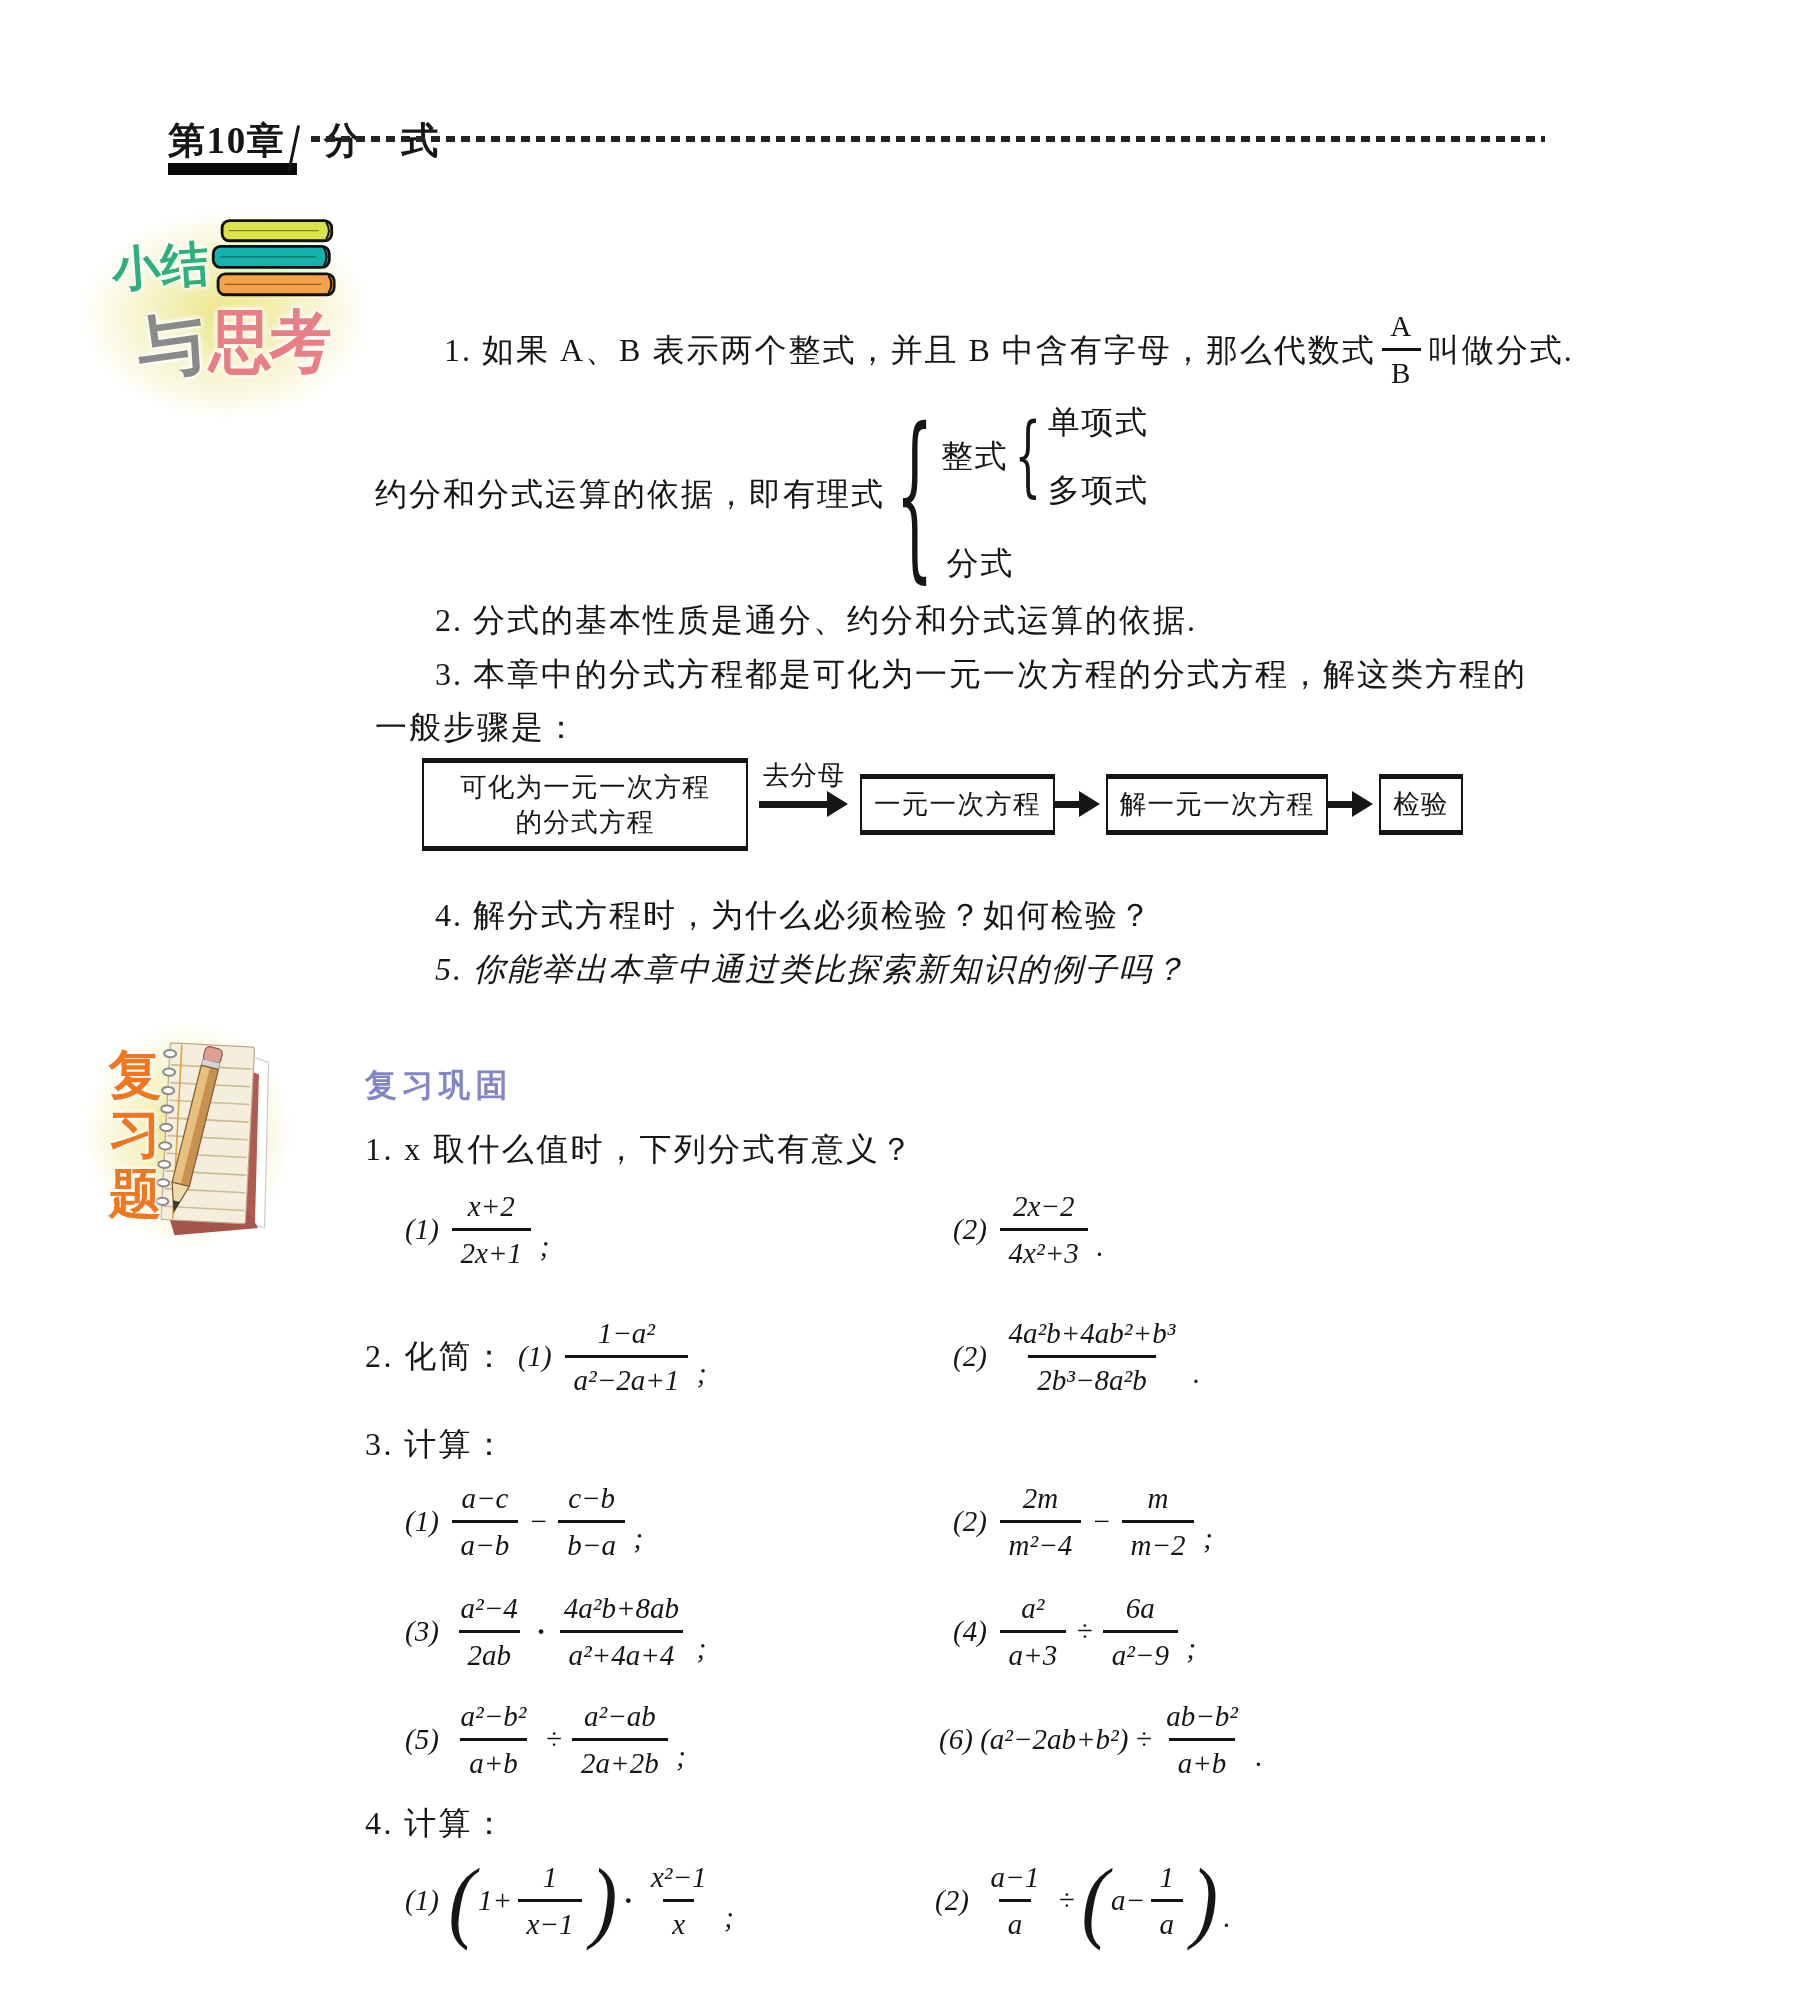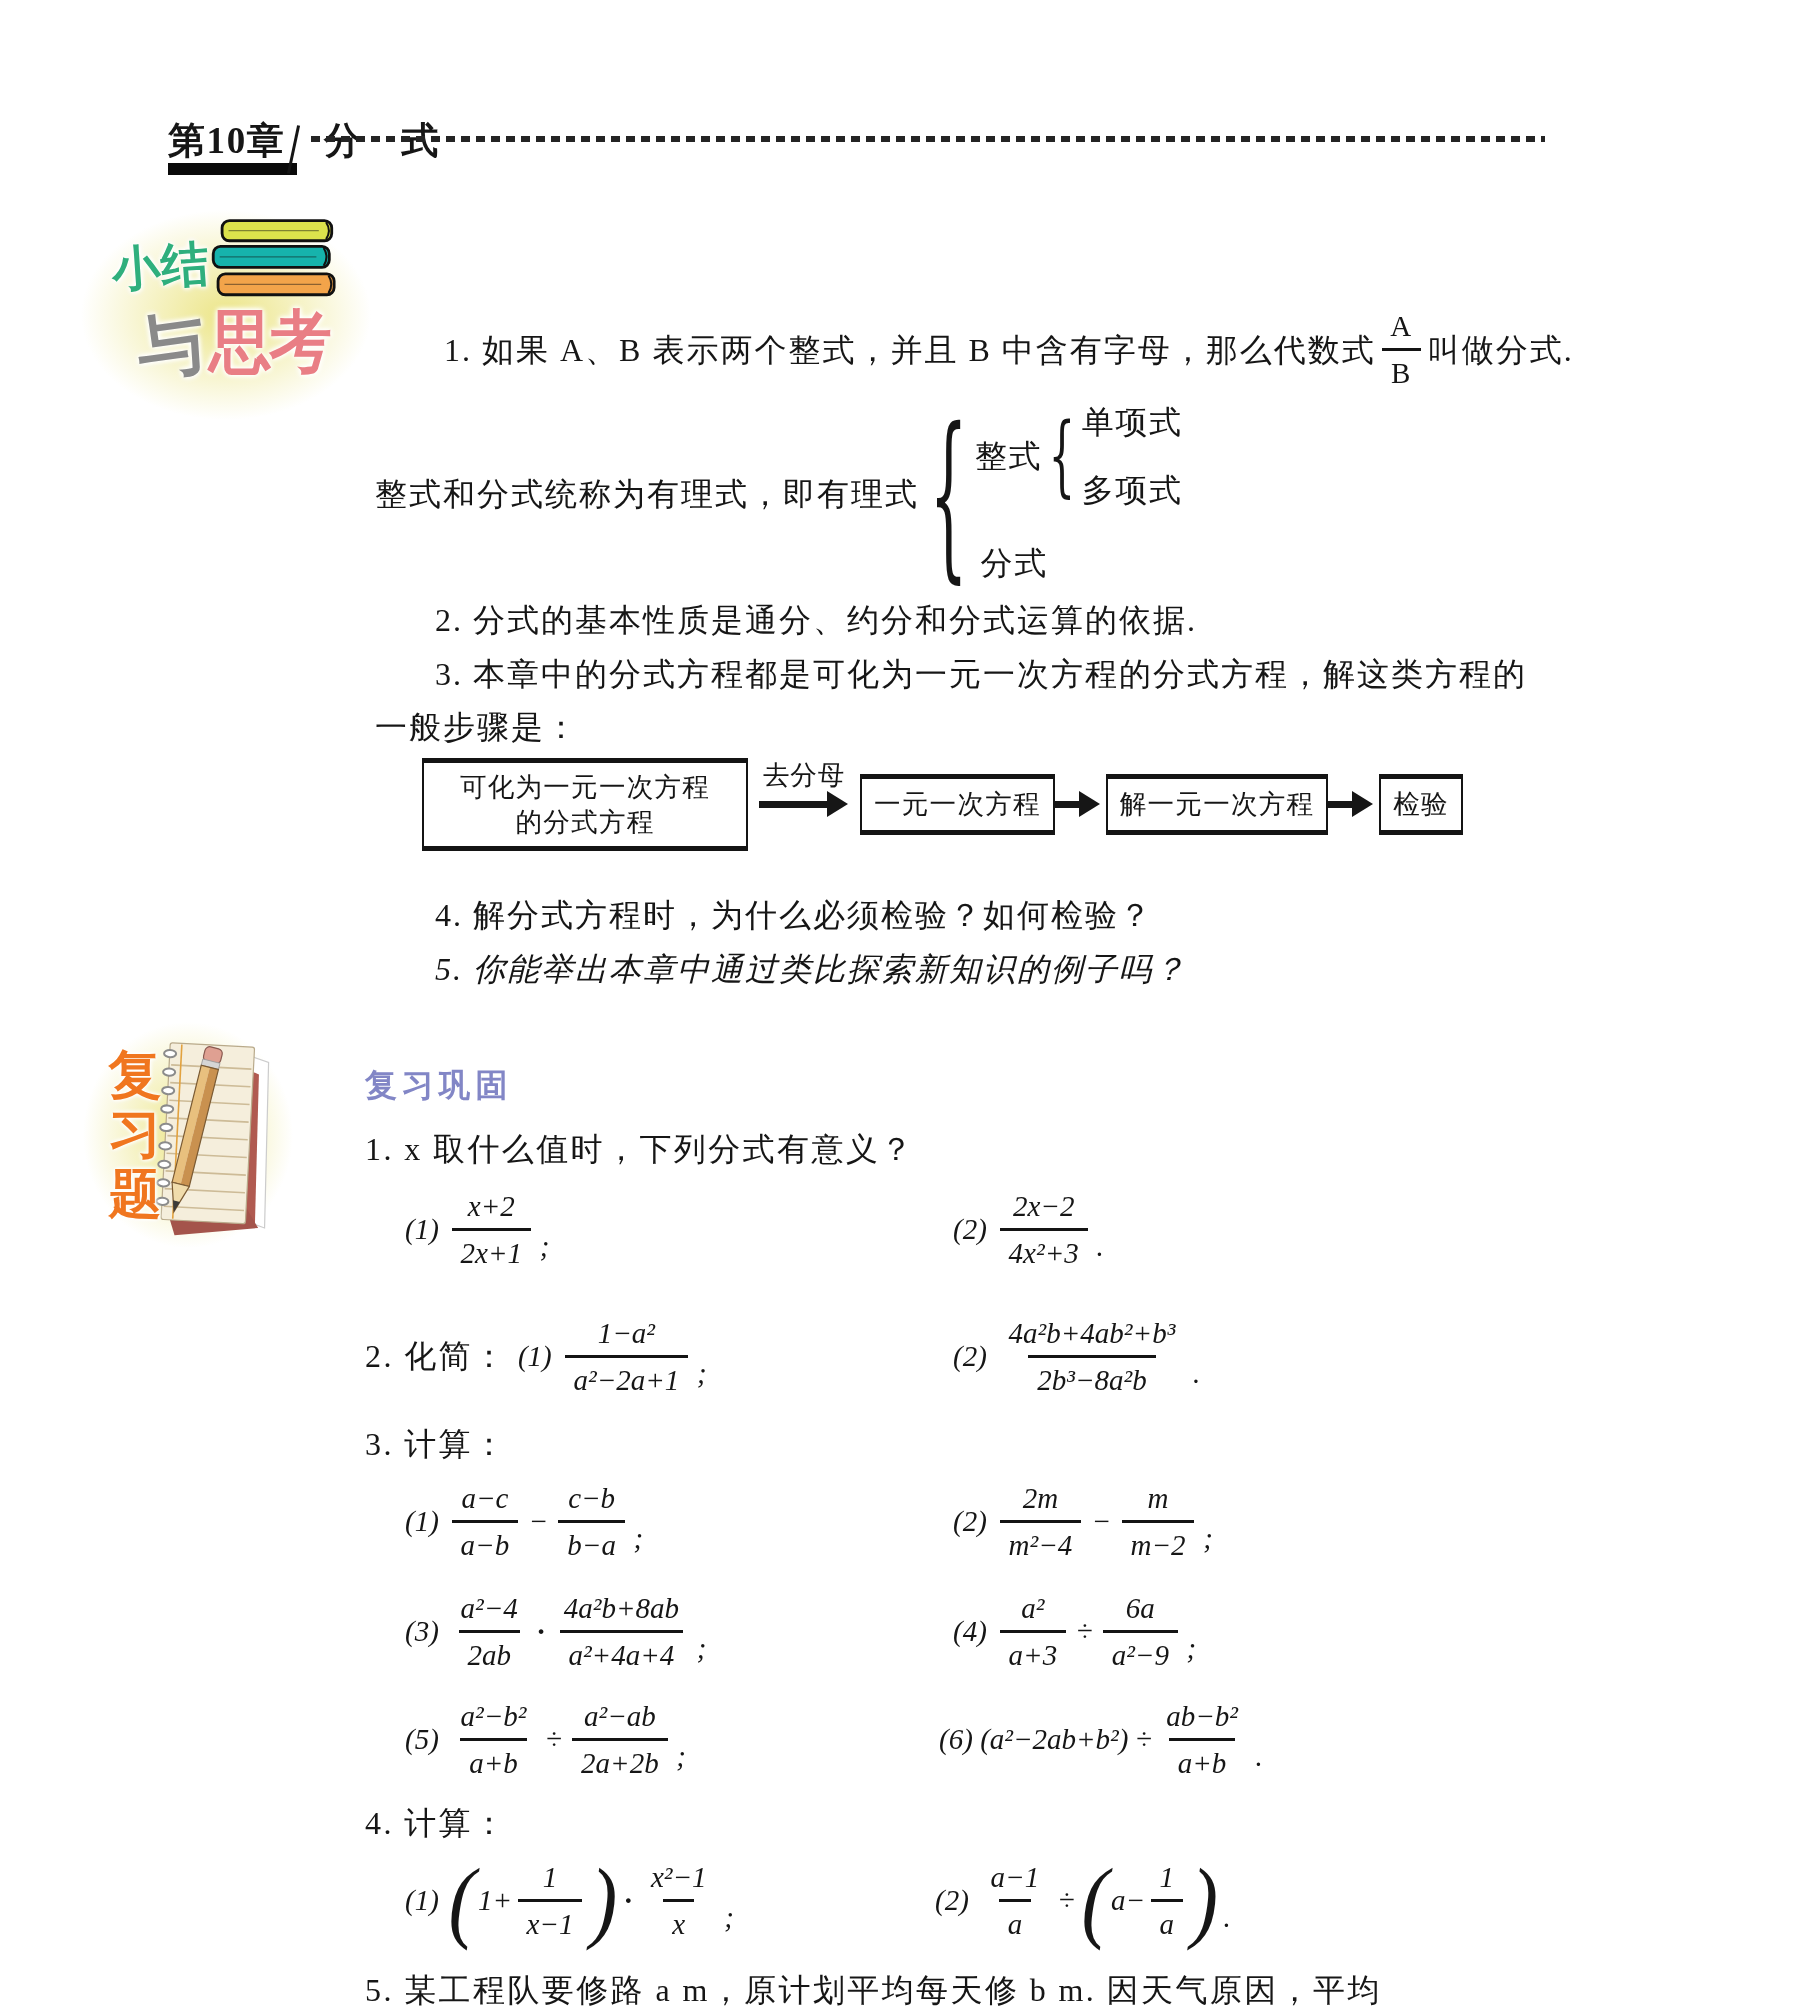--- a/index.html
+++ b/index.html
@@ -126,21 +126,21 @@
   <div class="abs p1row para">
     <span>1. 如果 A、B 表示两个整式，并且 B 中含有字母，那么代数式</span>
     <span class="frac" style="font-size:29px;">
       <span class="num">A</span>
       <span class="den">B</span>
     </span>
     <span>叫做分式.</span>
   </div>
 
   <div class="abs rational">
-    <span class="para">整式和分式统称为有理式，即有理式</span>
+    <span class="para">约分和分式运算的依据，即有理式</span>
     <span class="brace brace-outer">{</span>
     <div class="tree-col">
       <div class="tree-top">
         <span class="tree-lbl">整式</span>
         <span class="brace brace-inner">{</span>
         <div class="leafs">
           <span class="tree-lbl">单项式</span>
           <span class="tree-lbl">多项式</span>
         </div>
       </div>
@@ -359,16 +359,15 @@
     <span class="bigp">(</span>
     <span>a−</span>
     <span class="frac">
       <span class="num">1</span>
       <span class="den">a</span>
     </span>
     <span class="bigp">)</span>
     <span class="tail">.</span>
   </div>
 
-  <div class="abs stem q5l1">5. 某工程队要修路 a m，原计划平均每天修 b m. 因天气原因，平均</div>
 
 </div>
 
 
 </body></html>

